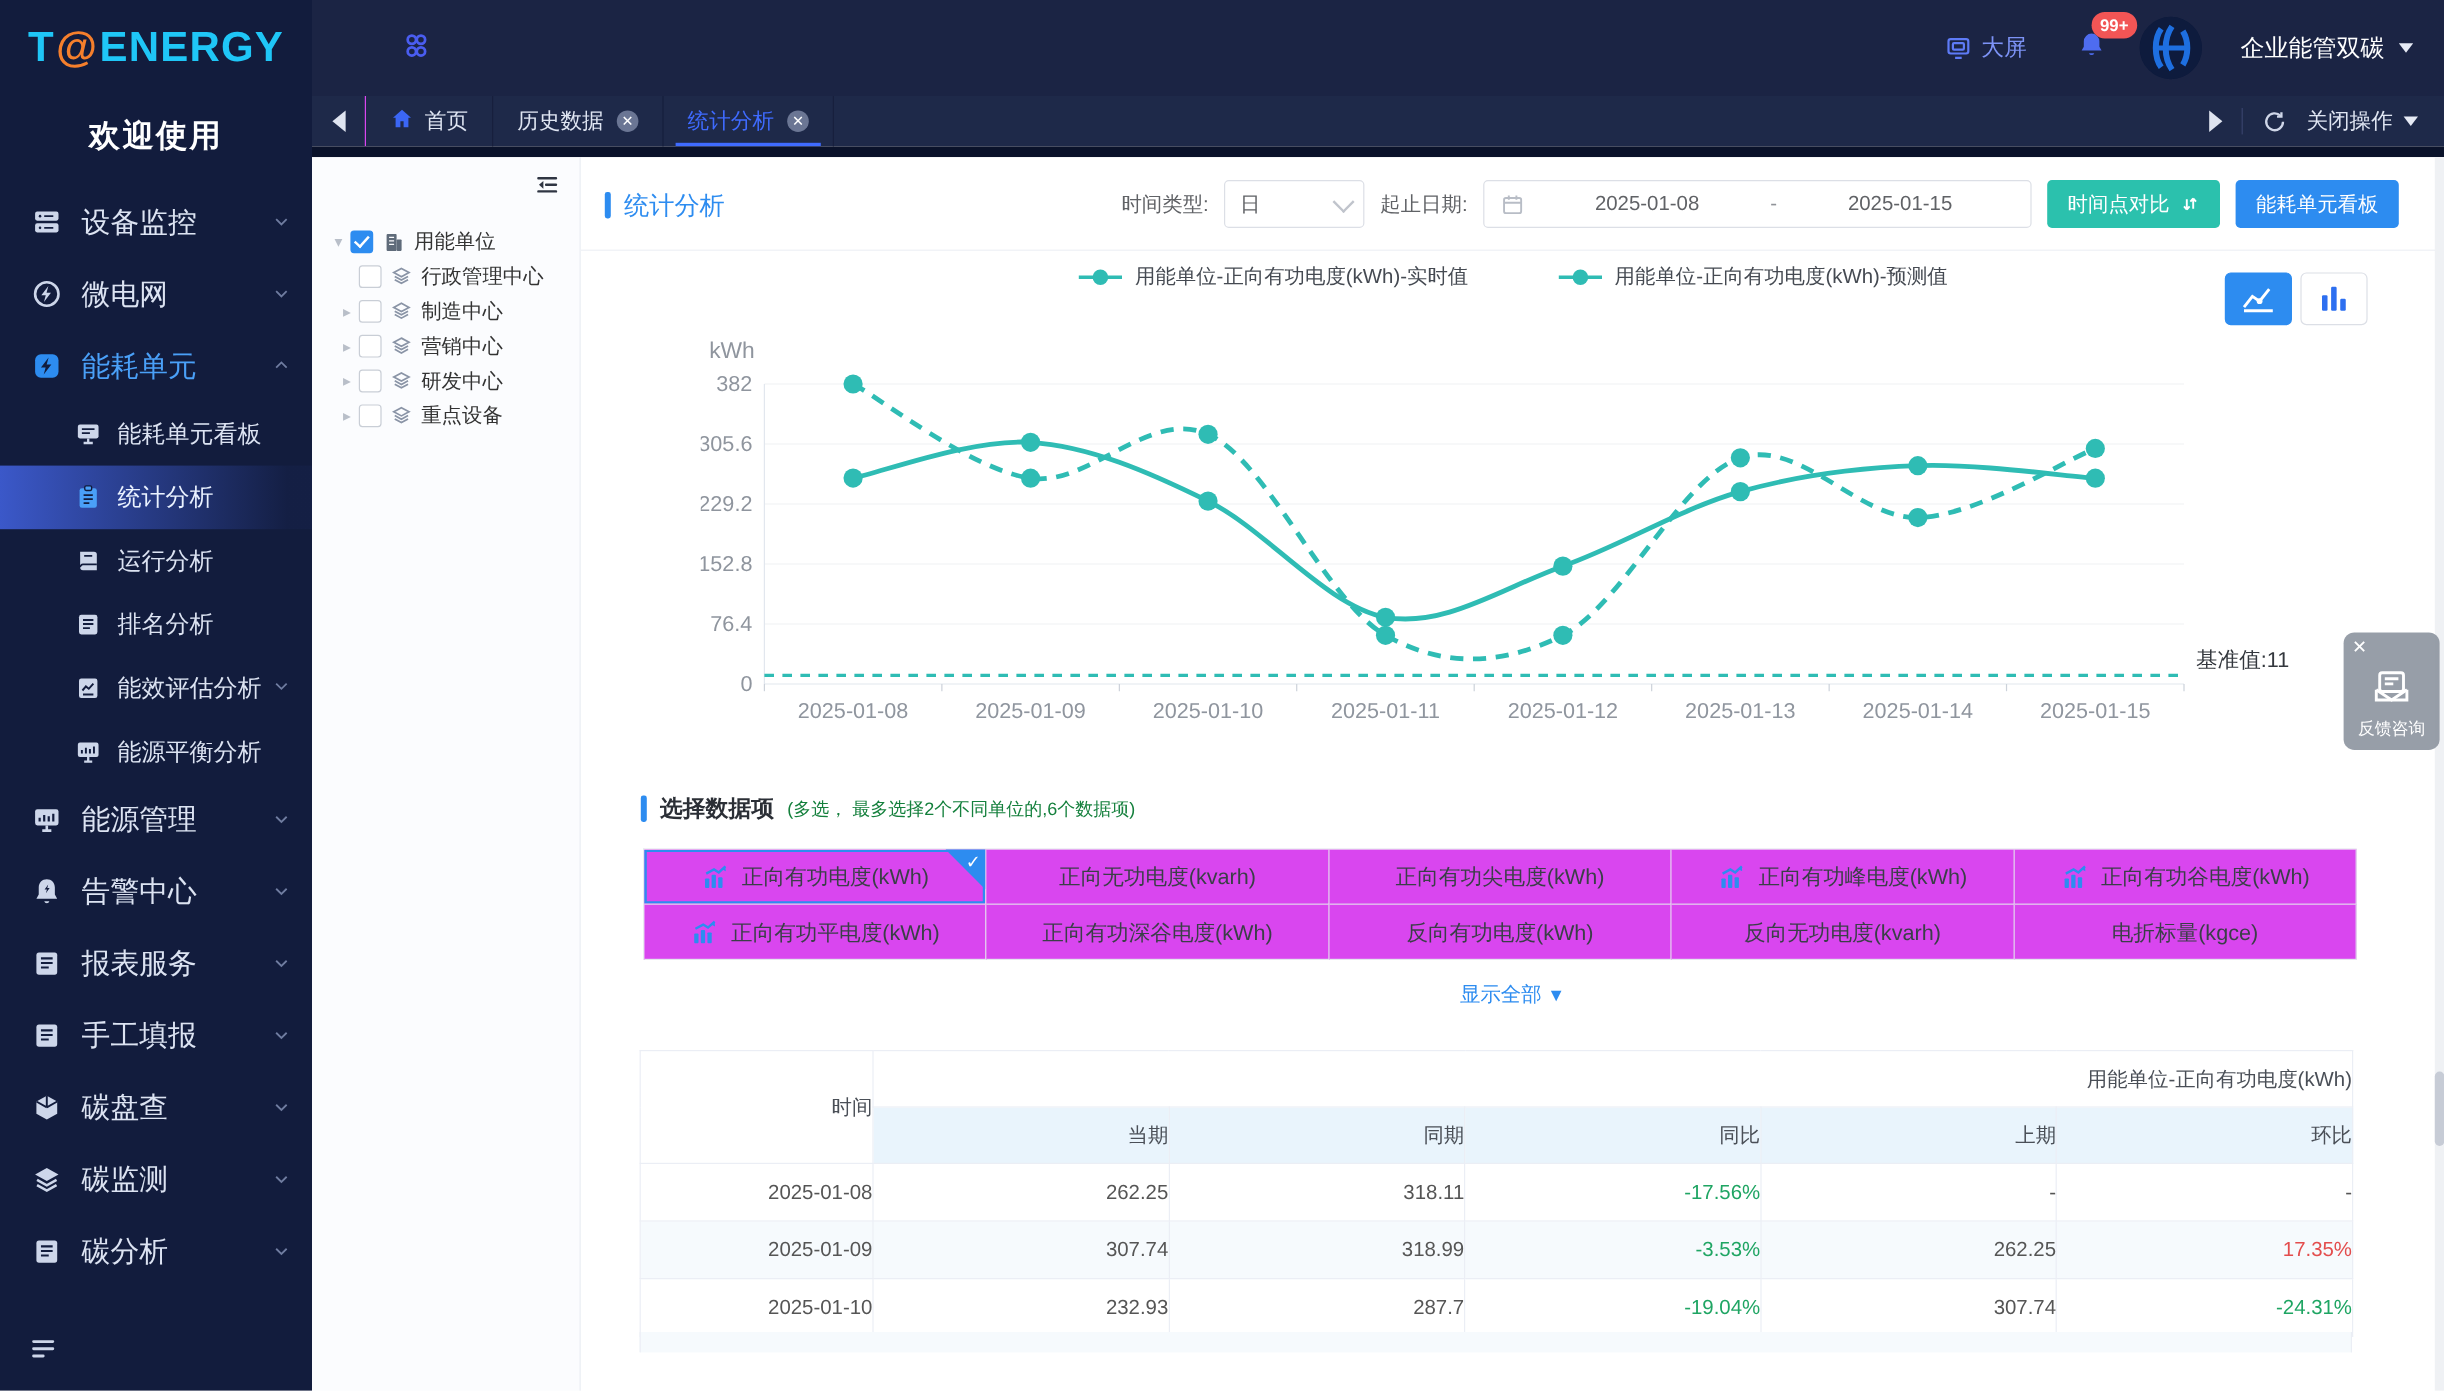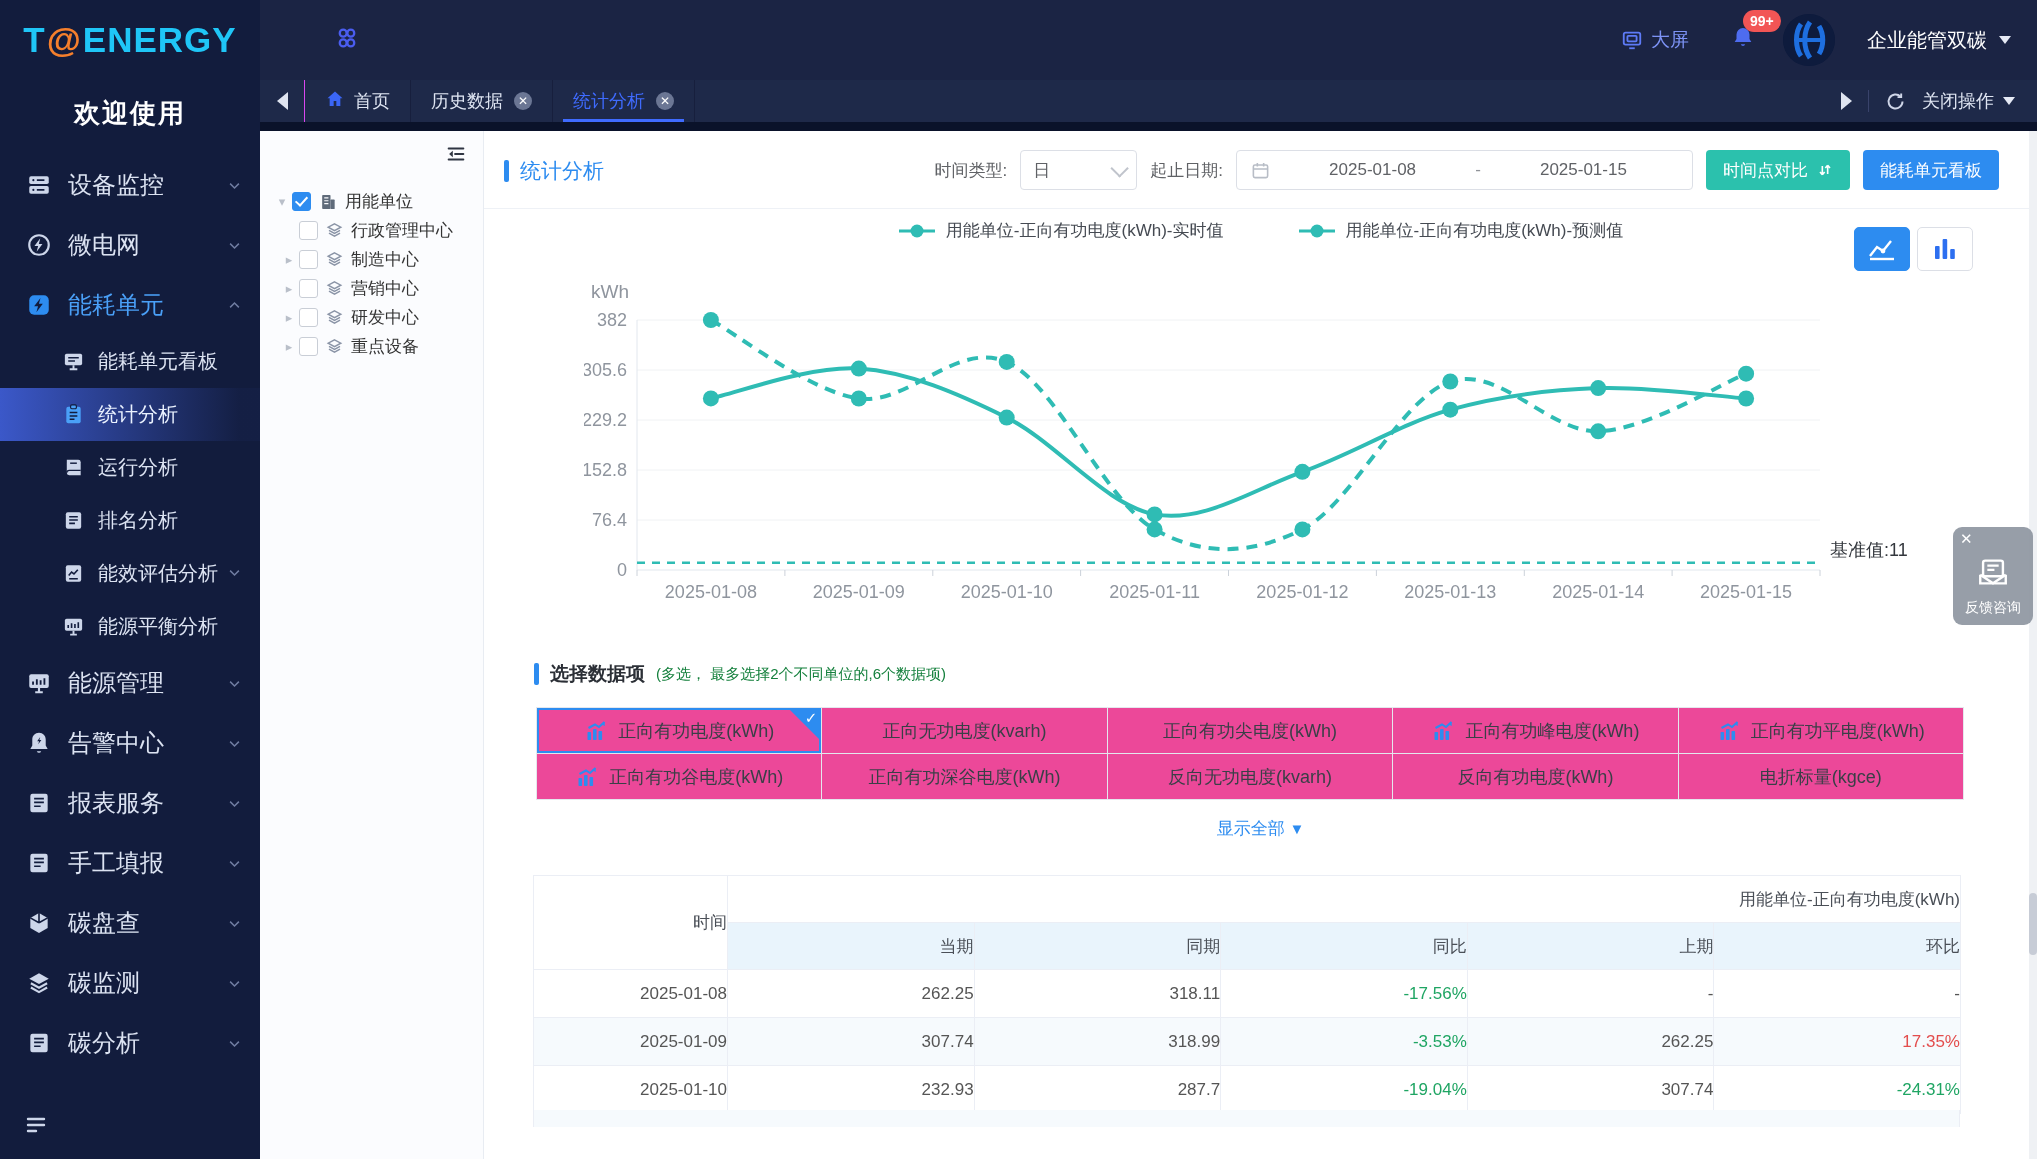--- a/index.html
+++ b/index.html
@@ -87,21 +87,21 @@
   .toggles{position:absolute;right:64px;top:96px;display:flex;gap:7px;}
   .tgl{width:56px;height:44px;border-radius:5px;display:flex;align-items:center;justify-content:center;border:1px solid #dcdfe6;background:#fff;cursor:pointer;box-sizing:border-box;color:#2d6ff0;}
   .tgl.active{background:#2d8cf0;border-color:#2d8cf0;color:#fff;}
 
   .chart-wrap{position:absolute;left:100px;top:140px;width:1370px;height:480px;}
 
   .di-head{position:absolute;left:50px;top:530px;display:flex;align-items:center;gap:11px;}
   .di-title{font-size:19px;color:#2b2f36;font-weight:bold;}
   .di-hint{font-size:15px;color:#15803d;}
   .di-grid{position:absolute;left:52px;top:576px;width:1427px;display:grid;grid-template-columns:repeat(5,1fr);border-top:1px solid #e4e7ed;border-left:1px solid #e4e7ed;}
-  .di-cell{height:46px;border-right:1px solid #e4e7ed;border-bottom:1px solid #e4e7ed;display:flex;align-items:center;justify-content:center;gap:10px;font-size:18px;color:#3a3f47;position:relative;background:#ec4899;cursor:pointer;box-sizing:border-box;}
+  .di-cell{height:46px;border-right:1px solid #e4e7ed;border-bottom:1px solid #e4e7ed;display:flex;align-items:center;justify-content:center;gap:10px;font-size:18px;color:#3a3f47;position:relative;background:#d946ef;cursor:pointer;box-sizing:border-box;}
   .di-cell.selected{box-shadow:inset 0 0 0 2px #2d8cf0;}
   .tri{position:absolute;top:0;right:0;width:0;height:0;border-top:33px solid #2d8cf0;border-left:33px solid transparent;}
   .tri-check{position:absolute;top:1px;right:4px;color:#fff;font-size:15px;font-weight:bold;}
 
   .showall{position:absolute;left:0;top:686px;width:100%;text-align:center;color:#2d8cf0;font-size:17px;cursor:pointer;}
   .showall .dn{font-size:15px;}
 
   table.dtable{position:absolute;left:49px;top:744px;width:1427px;border-collapse:collapse;font-size:17px;color:#555;table-layout:fixed;}
   .dtable th,.dtable td{border:1px solid #ebeef5;text-align:right;font-weight:normal;padding:0;}
   .dtable .h1{height:47px;background:#fff;color:#4a4f57;}
@@ -624,42 +624,42 @@
       <div class="di-cell">
         <span style="color:#2d8cf0;display:flex;">
           <svg width="24" height="24" viewBox="0 0 24 24">
             <rect x="3.5" y="13" width="3.6" height="8" rx="0.8" fill="currentColor"></rect>
             <rect x="9" y="10" width="3.6" height="11" rx="0.8" fill="currentColor"></rect>
             <rect x="14.5" y="12" width="3.6" height="9" rx="0.8" fill="currentColor"></rect>
             <path d="M4.5 9L11 5.5l4 2.5L20.5 3" stroke="currentColor" stroke-width="2" fill="none"></path>
             <path d="M20.5 3l.3 4-3.6-1.8z" fill="currentColor"></path>
           </svg>
         </span>
-        <span>正向有功平电度(kWh)</span>
+        <span>正向有功谷电度(kWh)</span>
       </div>
       <div class="di-cell">
         <span style="color:#2d8cf0;display:flex;">
           <svg width="24" height="24" viewBox="0 0 24 24">
             <rect x="3.5" y="13" width="3.6" height="8" rx="0.8" fill="currentColor"></rect>
             <rect x="9" y="10" width="3.6" height="11" rx="0.8" fill="currentColor"></rect>
             <rect x="14.5" y="12" width="3.6" height="9" rx="0.8" fill="currentColor"></rect>
             <path d="M4.5 9L11 5.5l4 2.5L20.5 3" stroke="currentColor" stroke-width="2" fill="none"></path>
             <path d="M20.5 3l.3 4-3.6-1.8z" fill="currentColor"></path>
           </svg>
         </span>
-        <span>正向有功谷电度(kWh)</span>
+        <span>正向有功平电度(kWh)</span>
       </div>
       <div class="di-cell">
         <span>正向有功深谷电度(kWh)</span>
       </div>
       <div class="di-cell">
+        <span>反向有功电度(kWh)</span>
+      </div>
+      <div class="di-cell">
         <span>反向无功电度(kvarh)</span>
-      </div>
-      <div class="di-cell">
-        <span>反向有功电度(kWh)</span>
       </div>
       <div class="di-cell">
         <span>电折标量(kgce)</span>
       </div>
     </div>
 
   <div class="showall">
     <span>显示全部</span>
     <span class="dn"> ▼</span>
   </div>

